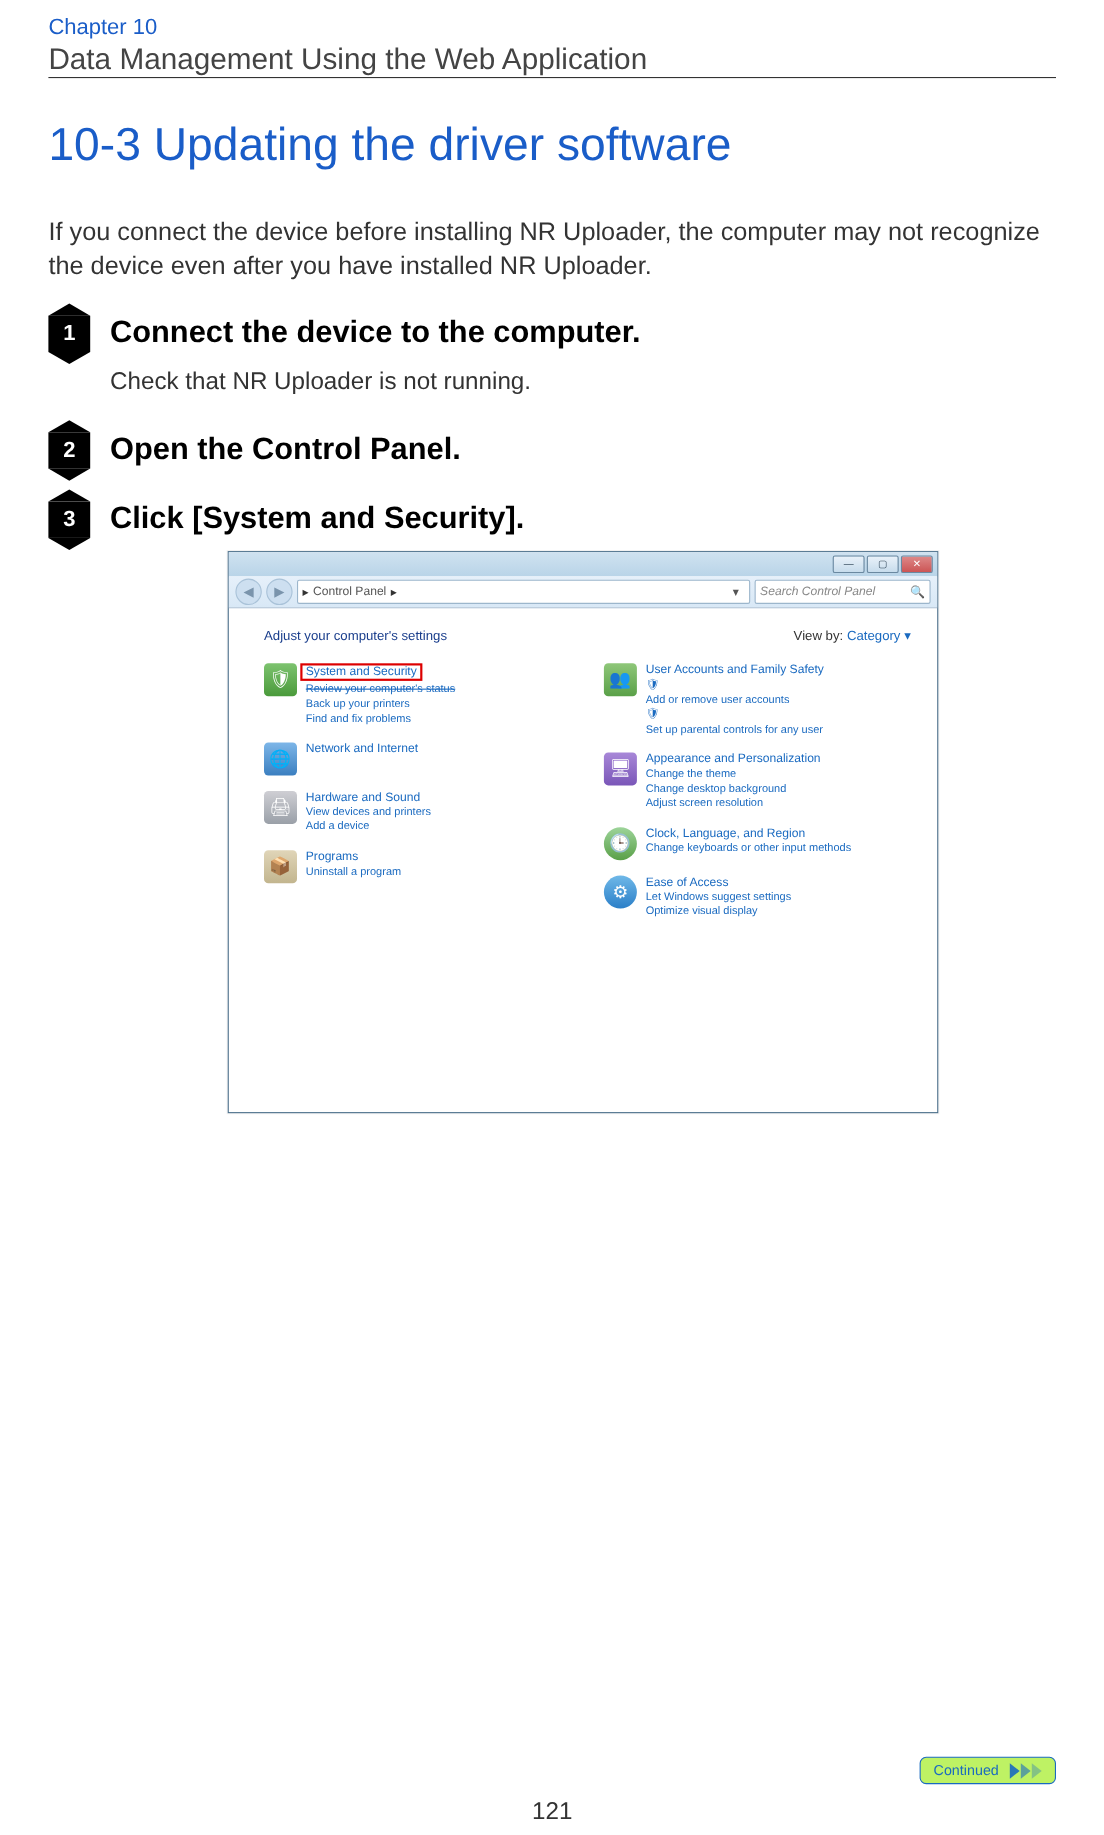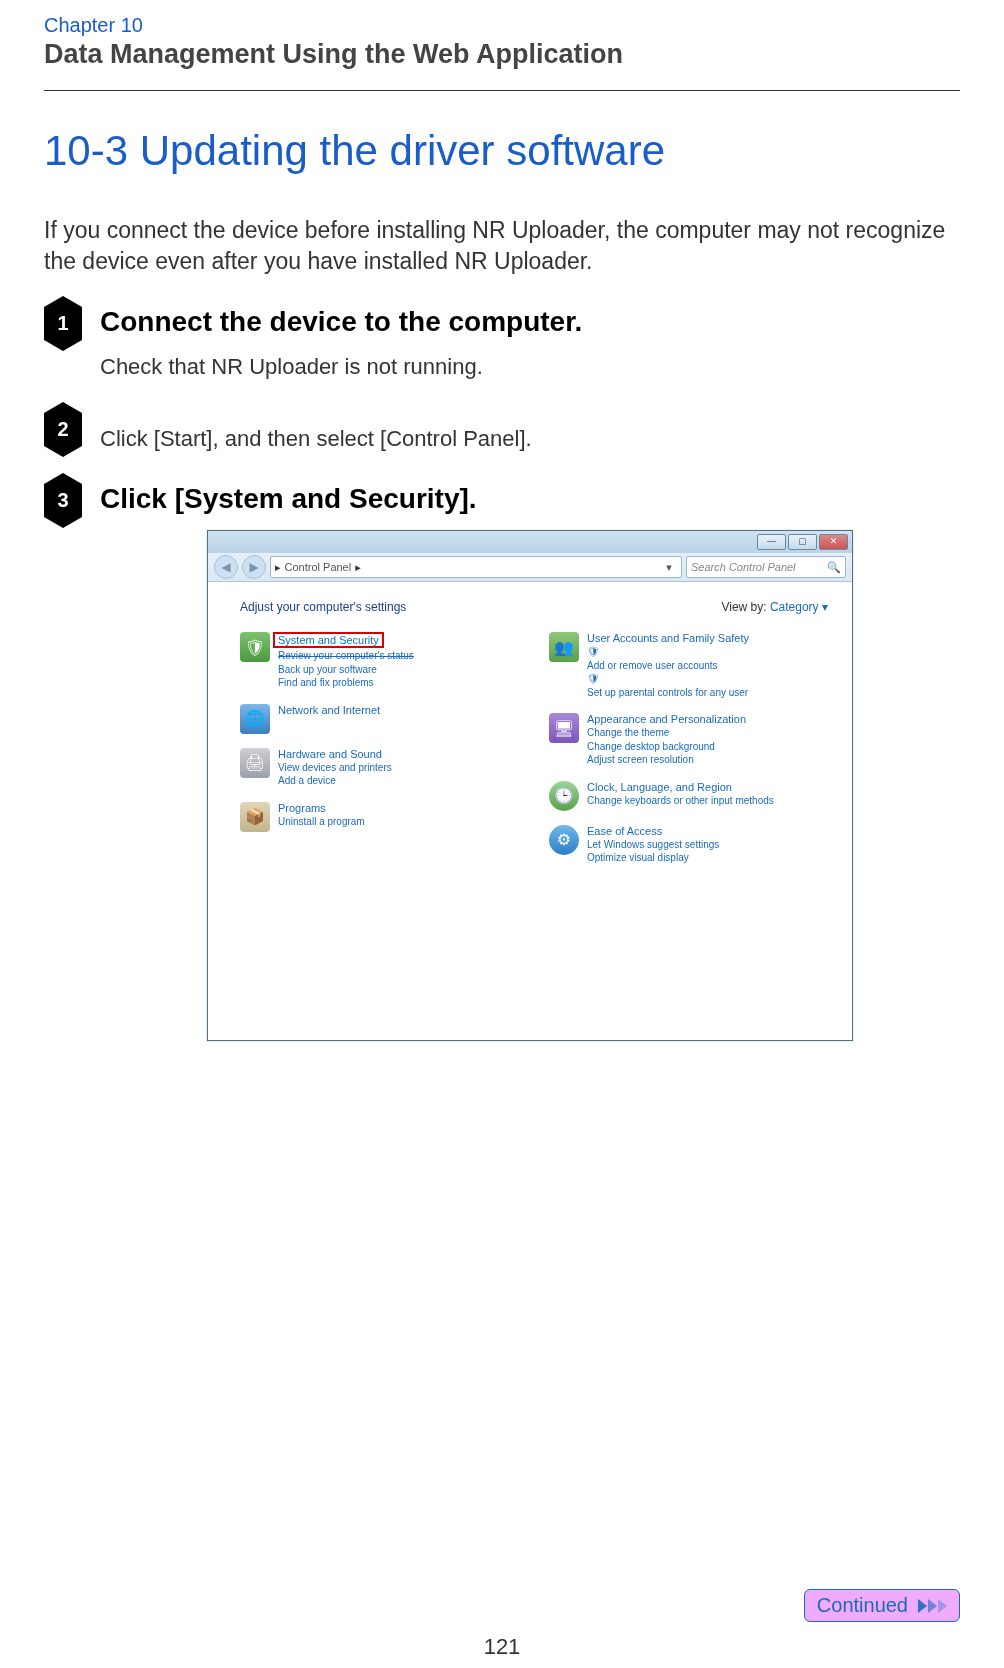--- a/index.html
+++ b/index.html
@@ -18,23 +18,23 @@
   }
   .chapter-label {
     color: #1a5dc8;
     font-size: 20px;
     font-weight: 400;
     margin-top: 14px;
   }
   .chapter-title {
     color: #444;
     font-size: 27px;
-    font-weight: 700;
+    font-weight: 400;
     margin-top: 2px;
-    padding-bottom: 20px;
+    padding-bottom: 0;
     border-bottom: 1px solid #333;
   }
   .section-title {
     color: #1a5dc8;
     font-size: 42px;
     font-weight: 400;
     margin-top: 36px;
     margin-bottom: 40px;
   }
   .intro-text {
@@ -227,23 +227,23 @@
 
   
   .continued {
     position:absolute;
     right:44px;
     bottom:60px;
     border:1.5px solid #1a6ac0;
     border-radius:6px;
     padding:4px 12px;
     color:#1a6ac0;
-    font-size:20px;
+    font-size:13px;
     display:flex;align-items:center;gap:10px;
-    background:#f0abfc;
+    background:#bef264;
   }
   .tri { display:flex; gap:1px; }
   .tri span {
     width:0;height:0;border-top:7px solid transparent;border-bottom:7px solid transparent;border-left:9px solid #1a6ac0;opacity:.9;
   }
   .tri span:nth-child(2){opacity:.6;}
   .tri span:nth-child(3){opacity:.35;}
   .page-num {
     text-align:center;
     font-size:22px;
@@ -275,21 +275,21 @@
     </div>
   </div>
 
   <div class="step">
     <div class="step-bullet">
       <div class="hex">
           <div class="hex-num">2</div>
         </div>
     </div>
     <div class="step-body">
-      <div class="step-desc">Click [Start], and then select [Control Panel].</div>
+      <div class="step-title">Open the Control Panel.</div>
     </div>
   </div>
 
   <div class="step">
     <div class="step-bullet">
       <div class="hex">
           <div class="hex-num">3</div>
         </div>
     </div>
     <div class="step-body">
@@ -328,21 +328,21 @@
           </div>
           <div class="cats">
             <div class="col">
 
               <div class="cat-item">
                 <div class="cat-icon ic-green">🛡</div>
                 <div class="cat-body">
                   <span class="cat-title highlight">System and Security</span>
                   <div class="cat-sub">
                     <span class="strike">Review your computer's status</span>
-                    <span>Back up your software</span>
+                    <span>Back up your printers</span>
                     <span>Find and fix problems</span>
                   </div>
                 </div>
               </div>
 
               <div class="cat-item">
                 <div class="cat-icon ic-globe">🌐</div>
                 <div class="cat-body">
                   <span class="cat-title">Network and Internet</span>
                 </div>

